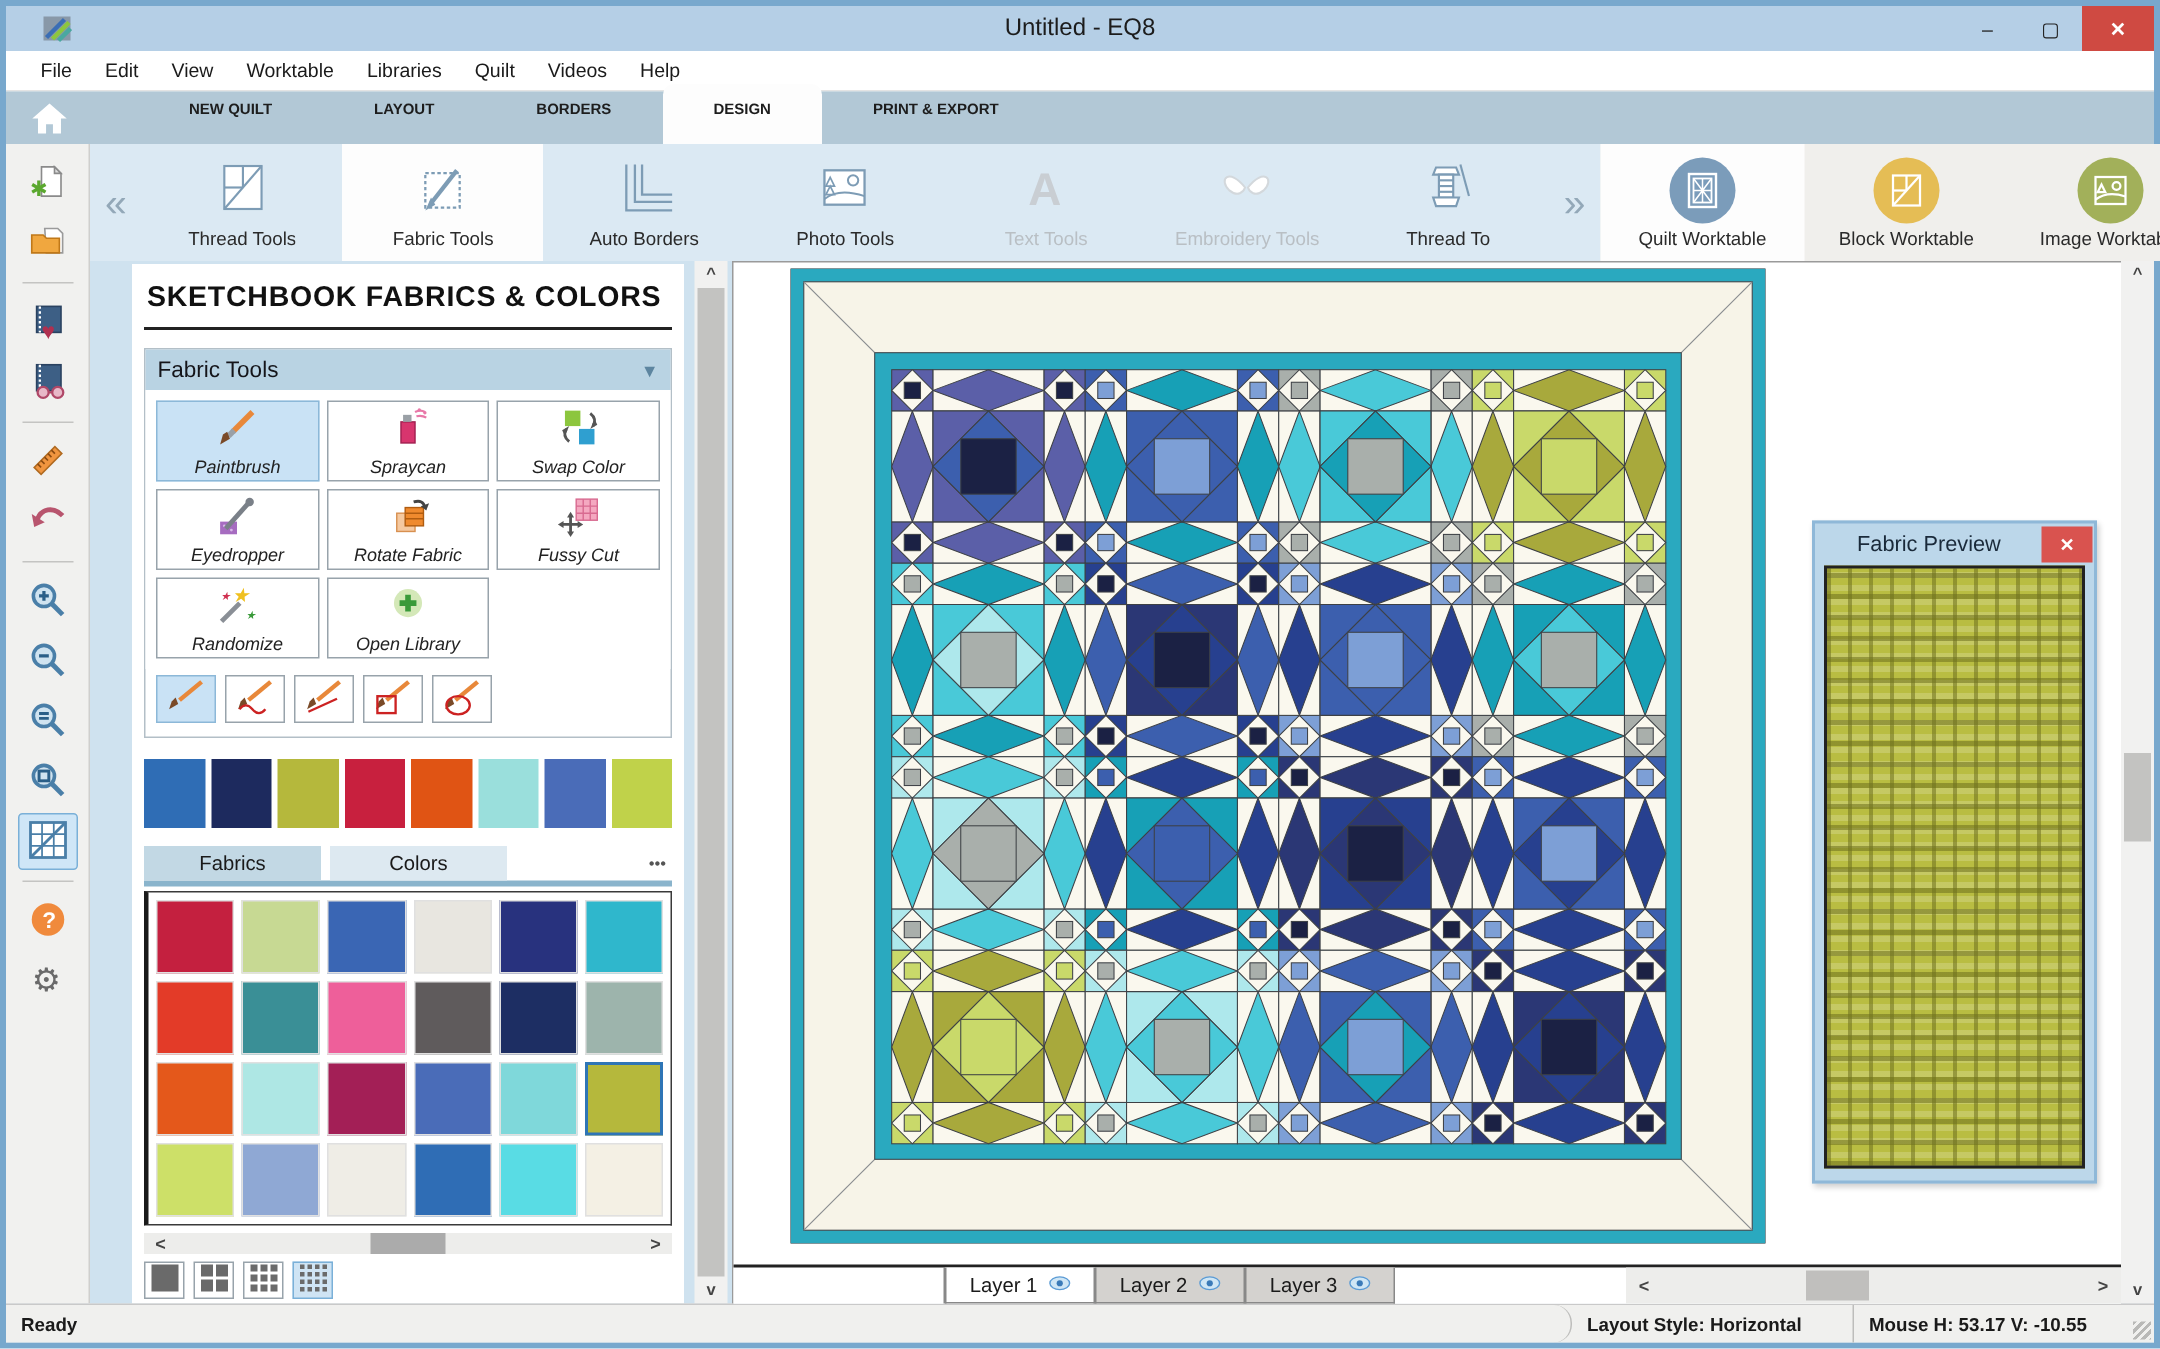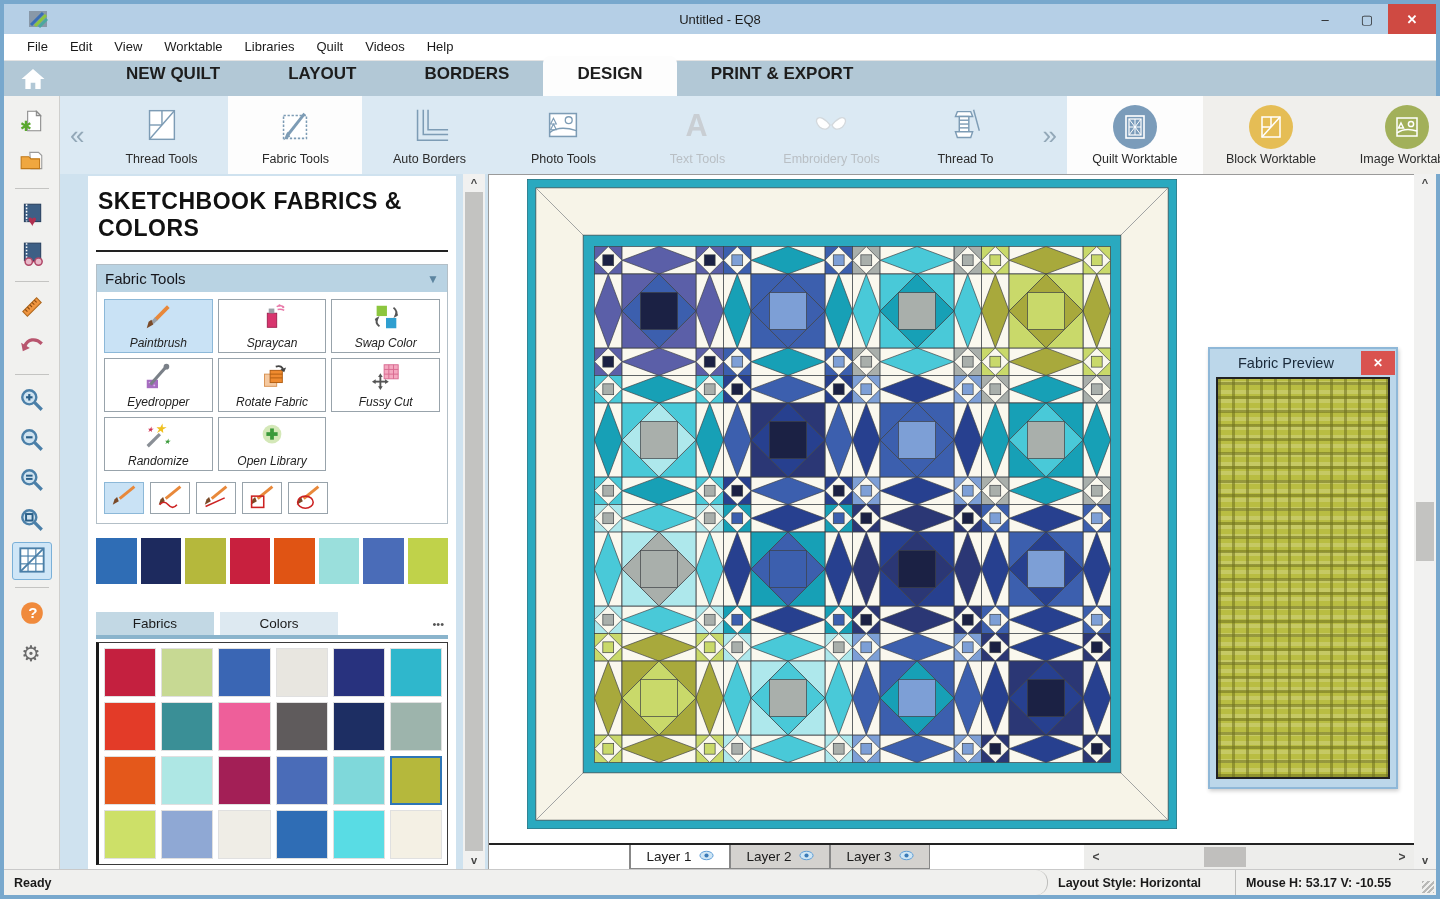--- a/index.html
+++ b/index.html
@@ -5,33 +5,33 @@
   * { box-sizing: border-box; margin: 0; padding: 0; }
   html,body { width:1440px; height:899px; overflow:hidden; }
   body { font-family:"Liberation Sans", sans-serif; font-size:13px; color:#1a1a1a; }
 
   .window { width:1440px; height:899px; border:4px solid #78a8cd; background:#cfe2ef;
             display:flex; flex-direction:column; }
 
   
   .titlebar { height:30px; background:#b5cfe6; display:flex; align-items:center; position:relative; flex:none; }
   .app-logo { width:20px; height:20px; margin-left:24px; }
-  .title-text { position:absolute; left:0; right:0; text-align:center; font-size:13px; color:#1c1c1c; }
+  .title-text { position:absolute; left:0; right:0; text-align:center; font-size:16px; color:#1c1c1c; }
   .win-btns { margin-left:auto; display:flex; height:100%; align-items:stretch; z-index:2; }
   .win-btn { width:42px; display:flex; align-items:center; justify-content:center; font-size:13px; color:#222; }
   .win-btn.close { width:48px; background:#cf4a42; color:#fff; font-weight:bold; }
 
   
   .menubar { height:27px; background:#fff; display:flex; align-items:center; padding-left:12px; flex:none; border-bottom:1px solid #e3e3e3;}
   .menu-item { padding:0 11px; line-height:26px; cursor:default; }
 
   
   .tabrow { height:35px; background:#b2c8d6; display:flex; align-items:flex-end; flex:none; }
   .home-btn { width:58px; height:35px; display:flex; align-items:center; justify-content:center; }
-  .rtab { padding:0 34px; height:40px; line-height:35px; font-weight:600; font-size:17px; color:#1d1d1d; }
+  .rtab { padding:0 34px; height:40px; line-height:35px; font-weight:600; font-size:10px; color:#1d1d1d; }
   .rtab.active { background:#fdfdfd; border-radius:7px 7px 0 0; }
 
   .main { flex:1; display:flex; min-height:0; }
 
   
   .sidebar { width:56px; background:#f1f1ef; border-right:1px solid #cfcfcd; display:flex; flex-direction:column; align-items:center; padding-top:6px; flex:none; }
   .sb-item { width:40px; height:38px; display:flex; align-items:center; justify-content:center; margin:1px 0; border:1px solid transparent; border-radius:3px; }
   .sb-item.active { background:#cfe6f7; border-color:#7ab0d8; }
   .sb-div { width:34px; border-top:1px solid #c4c4c2; margin:6px 0; }
 
@@ -49,36 +49,36 @@
   .wt.active { background:#fdfdfd; }
   .wt-circle { width:44px; height:44px; border-radius:50%; display:flex; align-items:center; justify-content:center; }
   .wt .t-label { font-size:12.5px; color:#2a2a2a; }
 
   
   .content { flex:1; display:flex; min-height:0; background:#cfe2ef; }
   .panel-gap { width:28px; flex:none; }
 
   
   .panel { width:368px; background:#fff; margin-top:2px; padding:8px 8px 4px 8px; flex:none; display:flex; flex-direction:column; overflow:hidden; }
-  .panel-title { font-size:23px; font-weight:bold; letter-spacing:.5px; color:#111; padding:4px 0 8px 2px; border-bottom:2px solid #222; }
+  .panel-title { font-size:19px; font-weight:bold; letter-spacing:.5px; color:#111; padding:4px 0 8px 2px; border-bottom:2px solid #222; }
   .ft-box { border:1px solid #b3bfc7; margin-top:12px; }
   .ft-header { background:#b9d3e3; height:27px; display:flex; align-items:center; padding:0 8px; font-size:15px; color:#15151a; }
   .ft-header .dd { margin-left:auto; color:#5d85a0; font-size:12px; }
   .ft-grid { display:grid; grid-template-columns:repeat(3,1fr); gap:5px; padding:7px; background:#fff;font-style:italic; }
   .ft-btn { border:1px solid #98a3ab; background:#fff; height:54px; display:flex; flex-direction:column; align-items:center; justify-content:center; gap:1px; }
   .ft-btn.active { background:#c9e2f5; border-color:#8cb8d8; }
   .ft-btn .f-label { font-size:12px; color:#222; }
   .brush-row { display:flex; gap:6px; padding:4px 7px 9px 7px; }
   .br-btn { width:40px; height:32px; border:1px solid #98a3ab; background:#fff; display:flex; align-items:center; justify-content:center; }
   .br-btn.active { background:#c9e2f5; border-color:#8cb8d8; }
 
   .sk-strip { display:flex; gap:4px; margin-top:14px; }
   .sk-sw { flex:1; height:46px; }
 
-  .fc-tabs { display:flex; align-items:flex-end; margin-top:28px; border-bottom:4px solid #8ab4cc; position:relative; }
+  .fc-tabs { display:flex; align-items:flex-end; margin-top:12px; border-bottom:4px solid #8ab4cc; position:relative; }
   .fc-tab { width:118px; text-align:center; padding:4px 0; font-size:13.5px; background:#dde9f1; margin-right:6px; }
   .fc-tab.active { background:#c2d8e4; }
   .fc-dots { margin-left:auto; align-self:center; padding-right:4px; }
 
   .fab-grid-box { border:1px solid #3a3a3a; border-left:3px solid #1a1a1a; margin-top:3px; padding:5px; display:grid; grid-template-columns:repeat(6,1fr); gap:5px; background:#fff; }
   .fab-sw { height:49px; border:1px solid #e0e0e0; }
   .fab-sw.selected { border:2px solid #2e75b6; }
 
   .hsb { height:20px; background:#ededeb; display:flex; align-items:center; margin-top:5px; }
   .hsb .arr { width:22px; text-align:center; font-weight:bold; color:#444; font-size:12px; }

